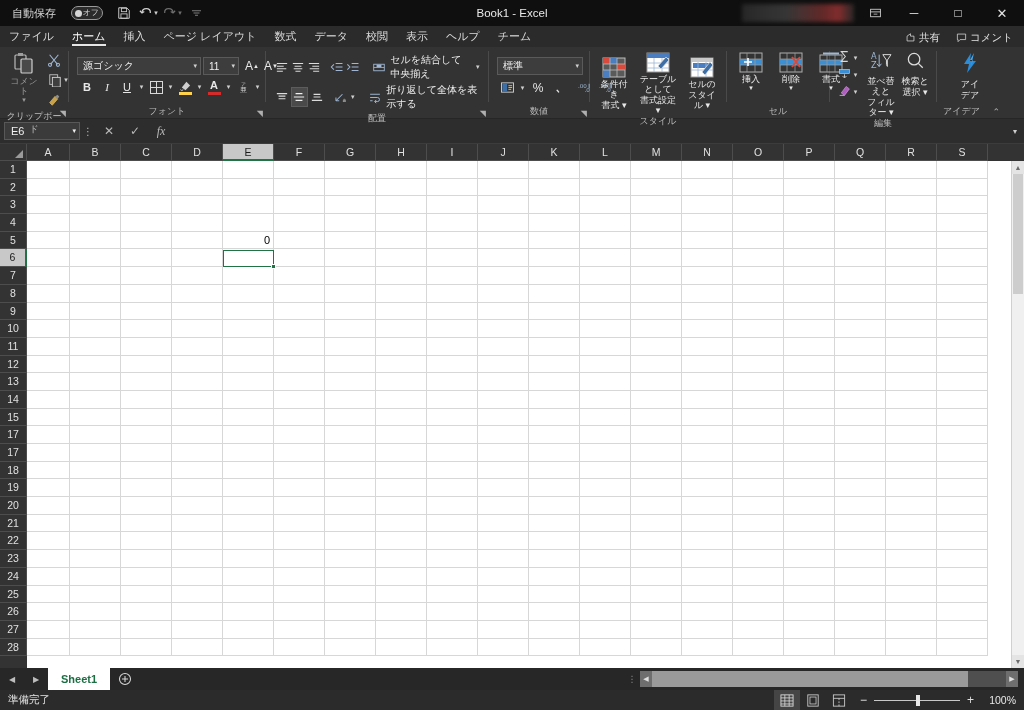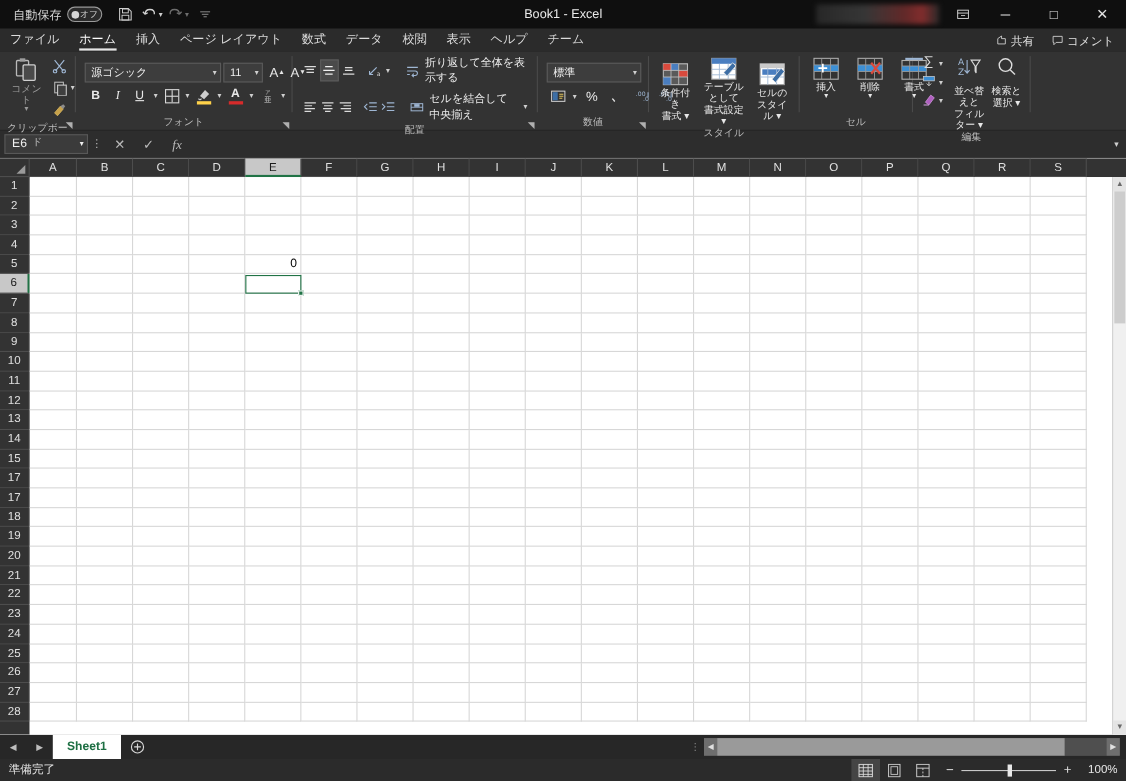--- a/index.html
+++ b/index.html
@@ -10,21 +10,21 @@
     color: #e8e8e8;
     -webkit-font-smoothing: antialiased;
   }
   #app { width: 1024px; height: 710px; position: relative; display: flex; flex-direction: column; }
 
   
   .titlebar {
     height: 26px; background: #0f0f0f; display: flex; align-items: center;
     position: relative; flex: none;
   }
-  .autosave { display: flex; align-items: center; gap: 5px; margin-left: 12px; }
+  .autosave { display: flex; align-items: center; gap: 15px; margin-left: 12px; }
   .autosave-label { font-size: 11px; color: #d8d8d8; }
   .toggle {
     width: 32px; height: 14px; border-radius: 8px; border: 1px solid #9a9a9a;
     background: #2b2b2b; position: relative; display: flex; align-items: center;
   }
   .toggle .knob {
     width: 7px; height: 7px; border-radius: 50%; background: #d6d6d6;
     position: absolute; left: 3px;
   }
   .toggle .tg-text { font-size: 8px; color: #d6d6d6; position: absolute; right: 3px; line-height: 12px; }
@@ -437,20 +437,60 @@
           <span class="car-sm">▾</span>
         </div>
       </div>
       <div class="grp-label">フォント</div>
       <span class="dialog-launcher">◥</span>
     </div>
     <div class="grp-sep"></div>
 
     <div class="grp" style="width:222px;">
       <div class="grp-body" style="flex-direction:column;align-items:flex-start;justify-content:center;padding-left:4px;">
+        <div class="alignrow" style="margin-top:3px;">
+          <span class="smbtn">
+            <svg width="14" height="12" viewBox="0 0 16 14">
+                <path d="M2 3h12M2 6h8M2 9h11M2 12h7" stroke="#dcdcdc" stroke-width="1.2"></path>
+              </svg>
+          </span>
+          <span class="smbtn">
+            <svg width="14" height="12" viewBox="0 0 16 14">
+                <path d="M2 3h12M4 6h8M3 9h10M5 12h6" stroke="#dcdcdc" stroke-width="1.2"></path>
+              </svg>
+          </span>
+          <span class="smbtn">
+            <svg width="14" height="12" viewBox="0 0 16 14">
+                <path d="M2 3h12M6 6h8M3 9h11M7 12h7" stroke="#dcdcdc" stroke-width="1.2"></path>
+              </svg>
+          </span>
+          <span class="smbtn" style="margin-left:6px;">
+            <svg width="15" height="12" viewBox="0 0 16 14">
+                <path d="M7 3h8M7 7h8M7 11h8" stroke="#9fb7d4" stroke-width="1.2"></path>
+                <path d="M5 4 L2 7 L5 10" fill="none" stroke="#9fb7d4" stroke-width="1.2"></path>
+              </svg>
+          </span>
+          <span class="smbtn">
+            <svg width="15" height="12" viewBox="0 0 16 14">
+                <path d="M7 3h8M7 7h8M7 11h8" stroke="#9fb7d4" stroke-width="1.2"></path>
+                <path d="M2 4 L5 7 L2 10" fill="none" stroke="#9fb7d4" stroke-width="1.2"></path>
+              </svg>
+          </span>
+          <span class="wrapbtn" style="margin-left:8px;">
+            <span class="mini-ic">
+              <svg width="14" height="13" viewBox="0 0 16 16">
+                  <rect x="1.5" y="4" width="13" height="8" fill="none" stroke="#9fb7d4" stroke-width="1.1"></rect>
+                  <path d="M1.5 8h13" stroke="#9fb7d4" stroke-width="1"></path>
+                  <rect x="5" y="4.5" width="6" height="3" fill="#9fb7d4"></rect>
+                </svg>
+            </span>
+            <span>セルを結合して中央揃え</span>
+            <span class="car-sm">▾</span>
+          </span>
+        </div>
         <div class="alignrow">
           <span class="smbtn">
             <svg width="14" height="12" viewBox="0 0 16 14">
                 <path d="M2 3h12M4 6h8M4 9h8" stroke="#dcdcdc" stroke-width="1.3"></path>
               </svg>
           </span>
           <span class="smbtn sel">
             <svg width="14" height="12" viewBox="0 0 16 14">
                 <path d="M4 3h8M2 7h12M4 11h8" stroke="#f0f0f0" stroke-width="1.3"></path>
               </svg>
@@ -470,60 +510,20 @@
           <span class="car-sm">▾</span>
           <span class="wrapbtn" style="margin-left:8px;">
             <span class="mini-ic">
               <svg width="14" height="13" viewBox="0 0 16 16">
                   <path d="M2 4h12M2 8h9 a2.5 2.5 0 0 1 0 5H8" stroke="#9fb7d4" stroke-width="1.2" fill="none"></path>
                   <path d="M9.5 11 L7.5 13 L9.5 15" stroke="#9fb7d4" stroke-width="1.2" fill="none"></path>
                   <path d="M2 12h3" stroke="#9fb7d4" stroke-width="1.2"></path>
                 </svg>
             </span>
             <span>折り返して全体を表示する</span>
-          </span>
-        </div>
-        <div class="alignrow" style="margin-top:3px;">
-          <span class="smbtn">
-            <svg width="14" height="12" viewBox="0 0 16 14">
-                <path d="M2 3h12M2 6h8M2 9h11M2 12h7" stroke="#dcdcdc" stroke-width="1.2"></path>
-              </svg>
-          </span>
-          <span class="smbtn">
-            <svg width="14" height="12" viewBox="0 0 16 14">
-                <path d="M2 3h12M4 6h8M3 9h10M5 12h6" stroke="#dcdcdc" stroke-width="1.2"></path>
-              </svg>
-          </span>
-          <span class="smbtn">
-            <svg width="14" height="12" viewBox="0 0 16 14">
-                <path d="M2 3h12M6 6h8M3 9h11M7 12h7" stroke="#dcdcdc" stroke-width="1.2"></path>
-              </svg>
-          </span>
-          <span class="smbtn" style="margin-left:6px;">
-            <svg width="15" height="12" viewBox="0 0 16 14">
-                <path d="M7 3h8M7 7h8M7 11h8" stroke="#9fb7d4" stroke-width="1.2"></path>
-                <path d="M5 4 L2 7 L5 10" fill="none" stroke="#9fb7d4" stroke-width="1.2"></path>
-              </svg>
-          </span>
-          <span class="smbtn">
-            <svg width="15" height="12" viewBox="0 0 16 14">
-                <path d="M7 3h8M7 7h8M7 11h8" stroke="#9fb7d4" stroke-width="1.2"></path>
-                <path d="M2 4 L5 7 L2 10" fill="none" stroke="#9fb7d4" stroke-width="1.2"></path>
-              </svg>
-          </span>
-          <span class="wrapbtn" style="margin-left:8px;">
-            <span class="mini-ic">
-              <svg width="14" height="13" viewBox="0 0 16 16">
-                  <rect x="1.5" y="4" width="13" height="8" fill="none" stroke="#9fb7d4" stroke-width="1.1"></rect>
-                  <path d="M1.5 8h13" stroke="#9fb7d4" stroke-width="1"></path>
-                  <rect x="5" y="4.5" width="6" height="3" fill="#9fb7d4"></rect>
-                </svg>
-            </span>
-            <span>セルを結合して中央揃え</span>
-            <span class="car-sm">▾</span>
           </span>
         </div>
       </div>
       <div class="grp-label">配置</div>
       <span class="dialog-launcher">◥</span>
     </div>
     <div class="grp-sep"></div>
 
     <div class="grp" style="width:100px;">
       <div class="grp-body" style="flex-direction:column;align-items:flex-start;justify-content:center;padding-left:4px;">
@@ -706,20 +706,36 @@
               </svg>
           </span>
           <span class="lbl">検索と</span>
           <span class="lbl"><span>選択</span> ▾</span>
         </div>
       </div>
       <div class="grp-label">編集</div>
     </div>
     <div class="grp-sep"></div>
 
+    <div class="grp" style="width:66px;">
+      <div class="grp-body" style="justify-content:center;align-items:flex-start;padding-top:3px;">
+        <div class="bigbtn">
+          <span>
+            <svg width="22" height="22" viewBox="0 0 22 22">
+                <path d="M12 1 L5 12 H10 L8 21 L17 9 H11 Z" fill="#2b8cd9"></path>
+                <path d="M15 1 L11 8 H14 L12 14" fill="#4aa8ef"></path>
+              </svg>
+          </span>
+          <span class="lbl">アイ</span>
+          <span class="lbl">デア</span>
+        </div>
+      </div>
+      <div class="grp-label" style="text-align:left;padding-left:2px;">アイデア</div>
+      <span class="dialog-launcher" style="font-size:9px;right:3px;bottom:1px;">⌃</span>
+    </div>
   </div>
 
   <div class="fbar">
     <div class="namebox">
       <span>E6</span>
       <span class="cc">▾</span>
     </div>
     <div class="fb-dots">⋮</div>
     <div class="fb-btn">✕</div>
     <div class="fb-btn">✓</div>

